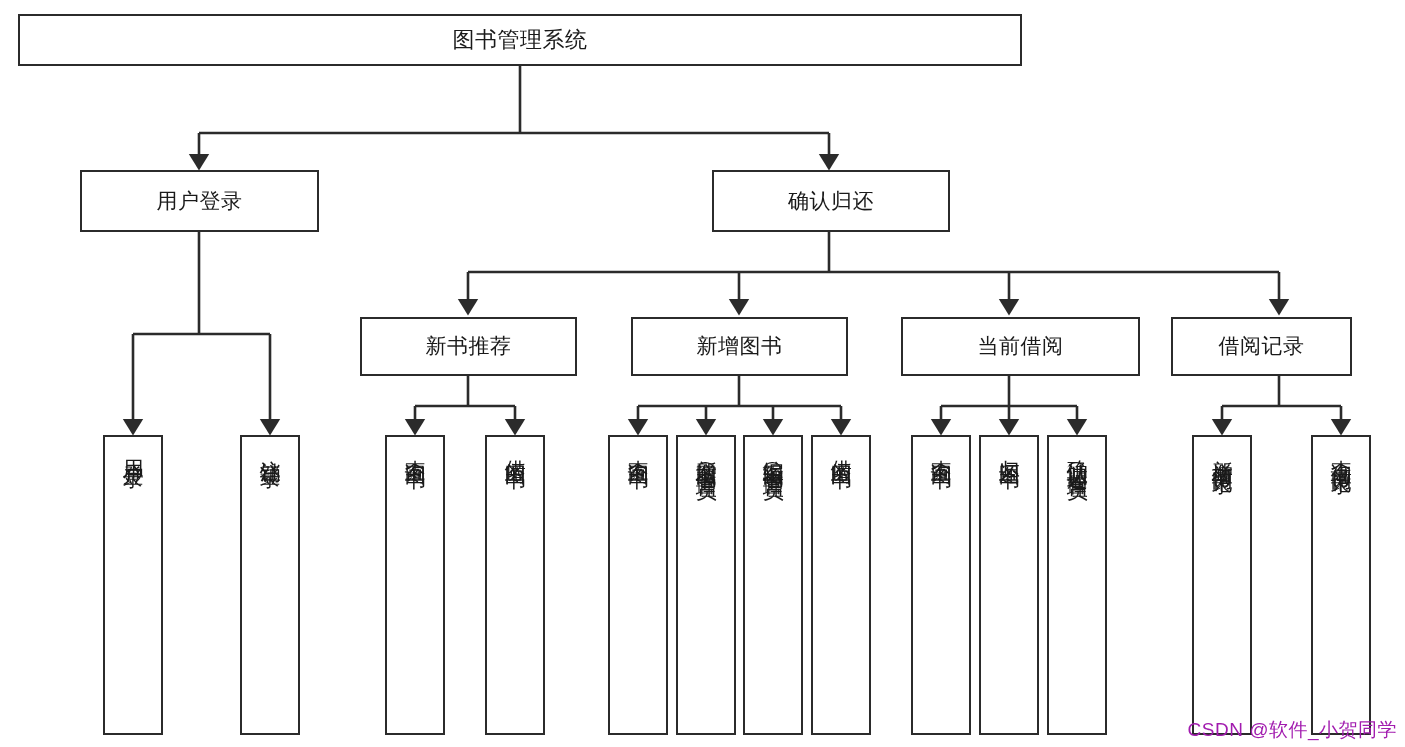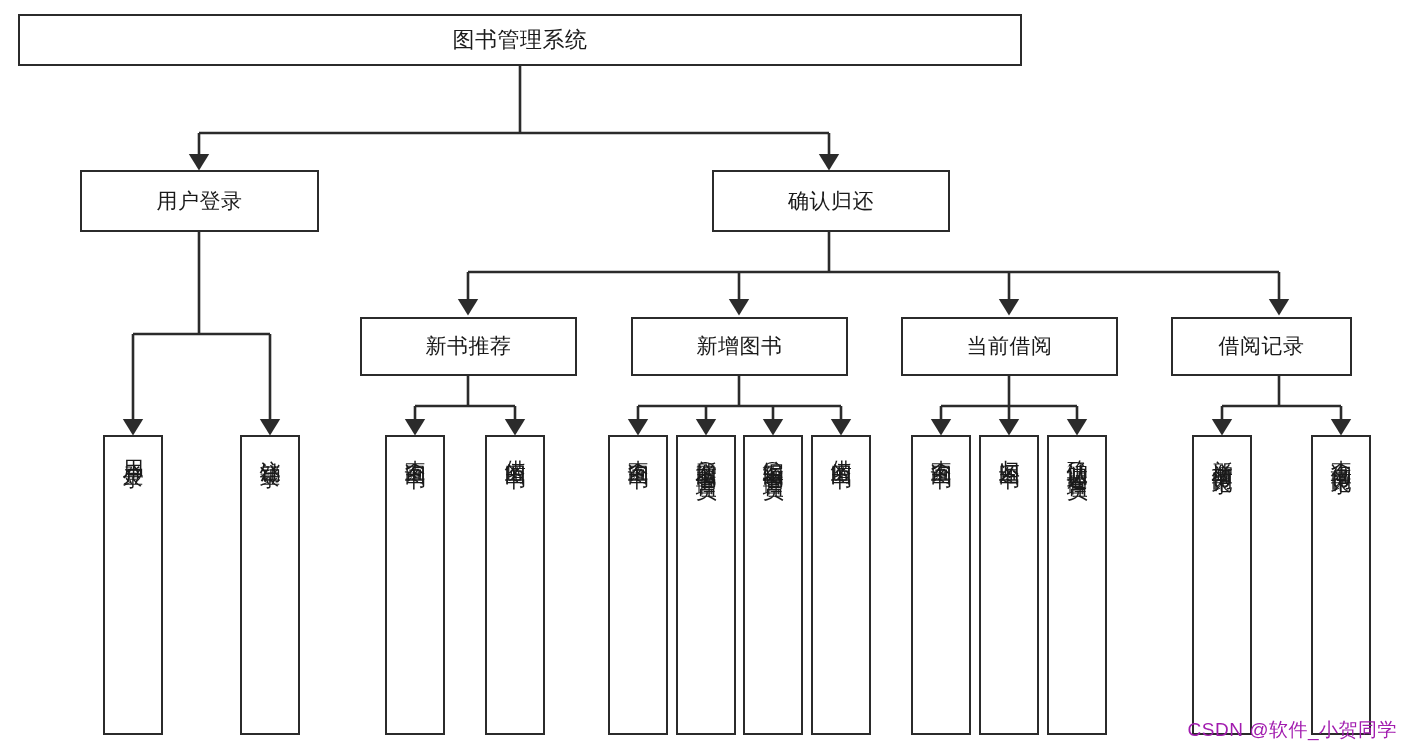--- a/index.html
+++ b/index.html
@@ -137,21 +137,21 @@
   <div class="node h" style="left:712px; top:170px; width:238px; height:62px;">
     <span class="label">确认归还</span>
   </div>
 
   <div class="node h" style="left:360px; top:317px; width:217px; height:59px;">
     <span class="label">新书推荐</span>
   </div>
   <div class="node h" style="left:631px; top:317px; width:217px; height:59px;">
     <span class="label">新增图书</span>
   </div>
-  <div class="node h" style="left:901px; top:317px; width:217px; height:59px;">
+  <div class="node h" style="left:901px; top:317px; width:239px; height:59px;">
     <span class="label">当前借阅</span>
   </div>
   <div class="node h" style="left:1171px; top:317px; width:181px; height:59px;">
     <span class="label">借阅记录</span>
   </div>
 
   <div class="node v" style="left:103px; top:435px; width:60px; height:300px;">
     <span class="label">用户登录</span>
   </div>
   <div class="node v" style="left:240px; top:435px; width:60px; height:300px;">

